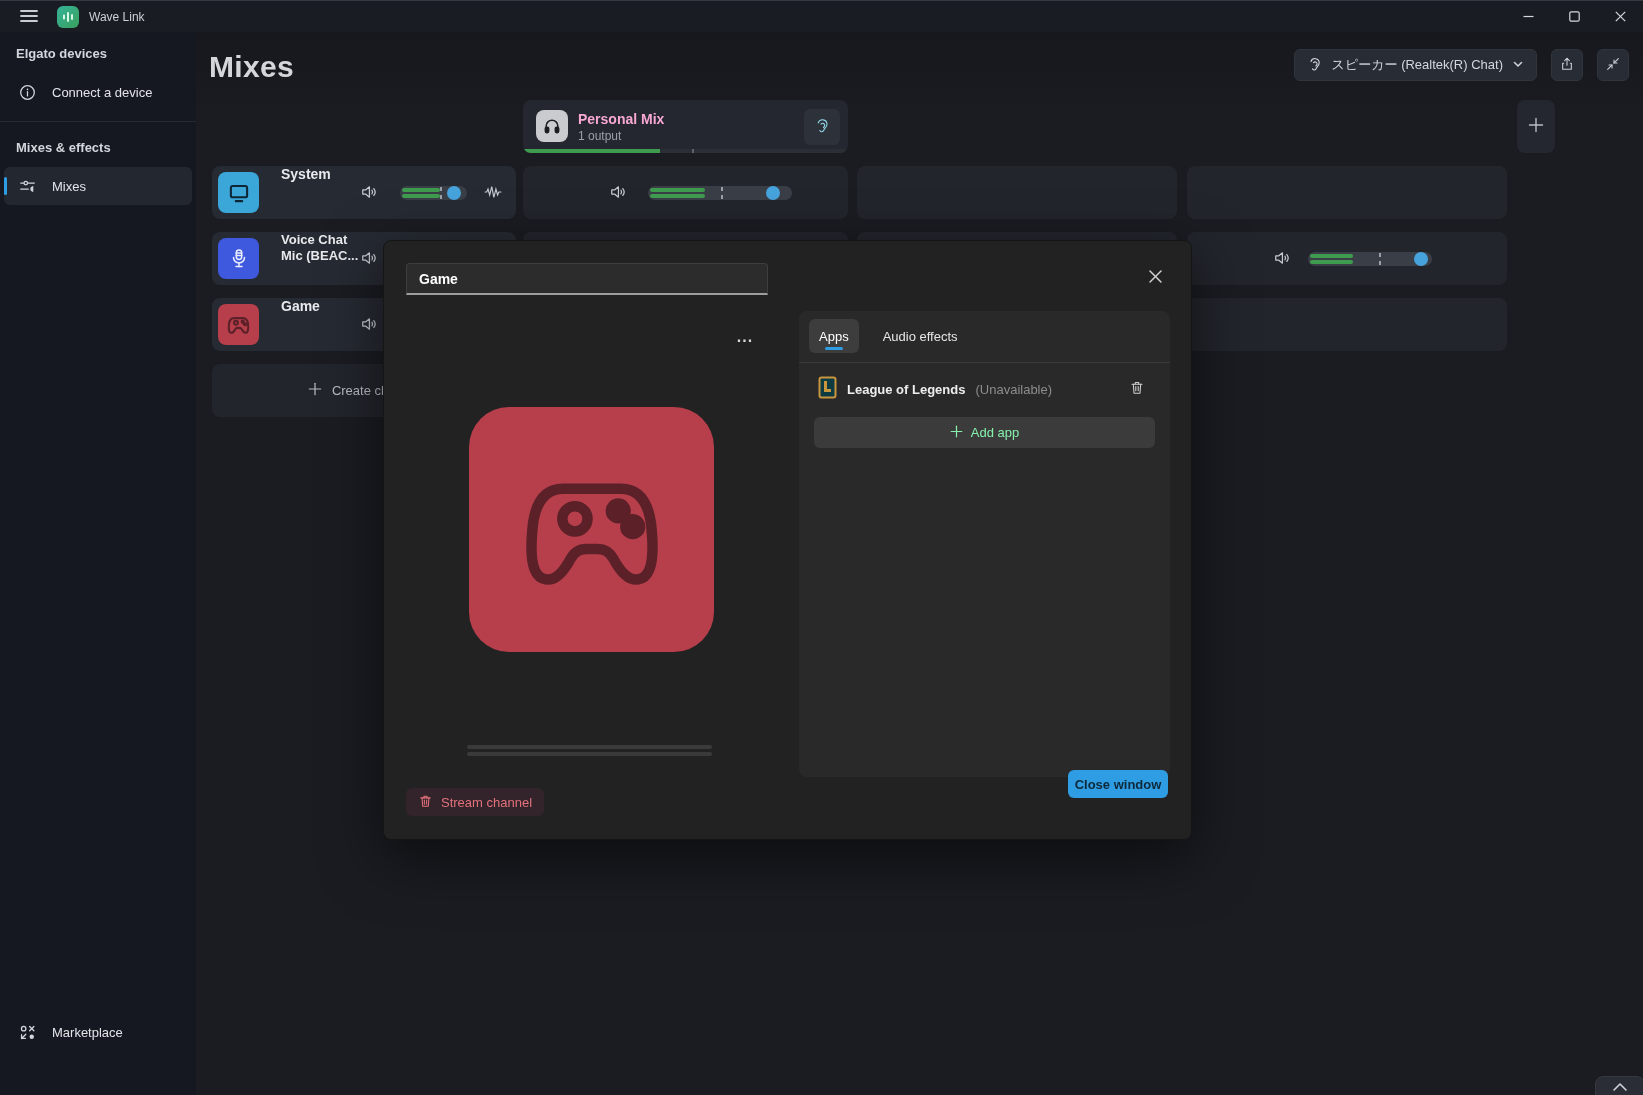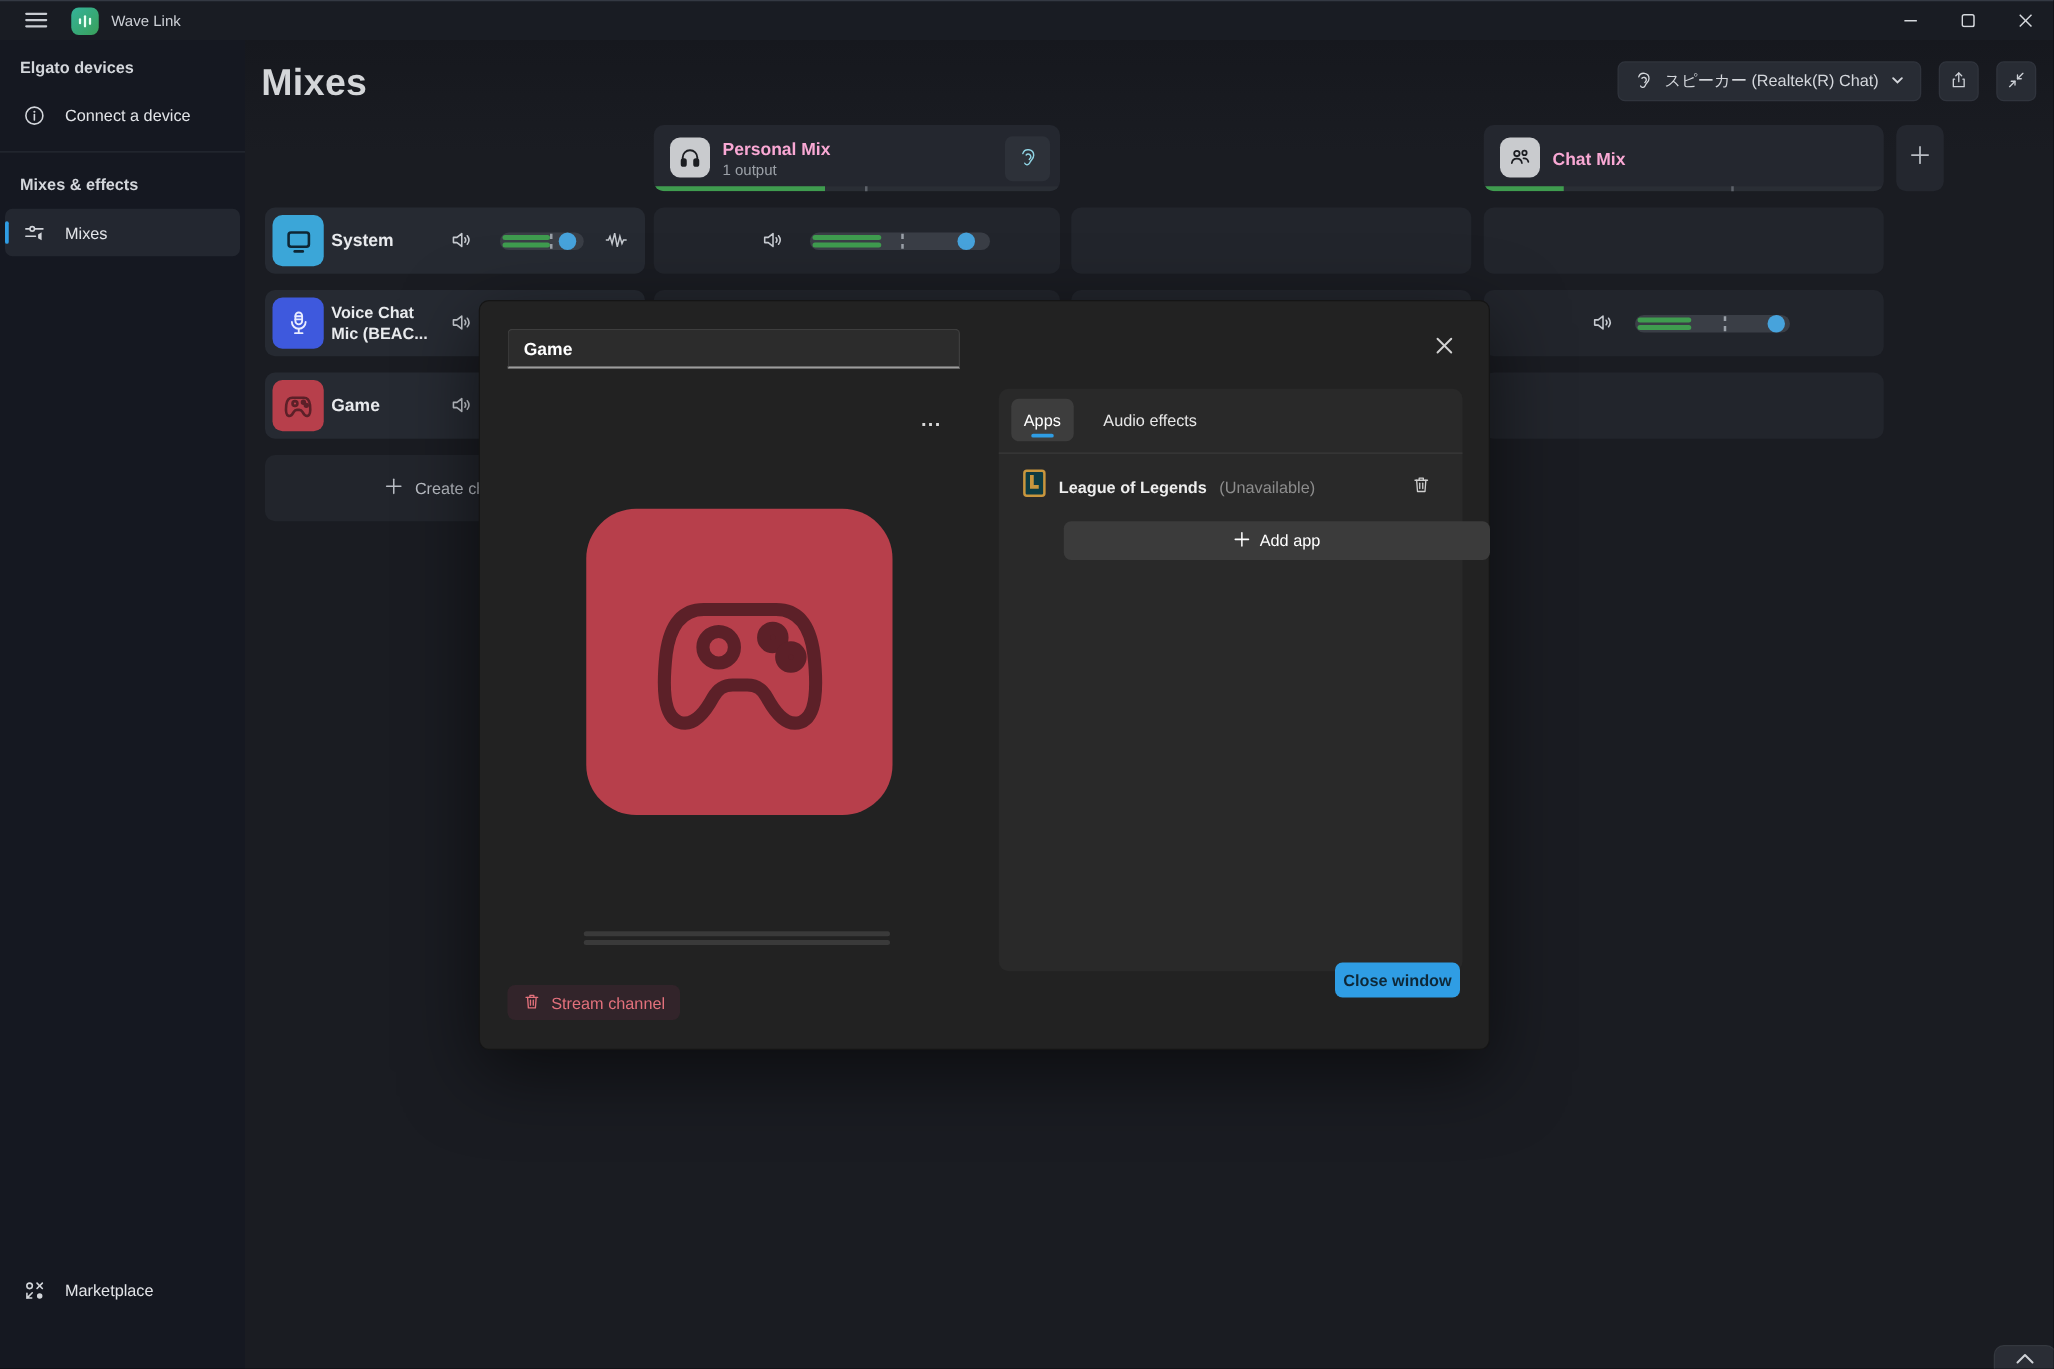--- a/index.html
+++ b/index.html
@@ -31,21 +31,21 @@
 
   .top-controls { position:absolute; right:14px; top:17px; display:flex; gap:14px; }
   .device-dd { height:32px; min-width:222px; background:#282c34; border:1px solid #30343d; border-radius:6px; display:flex; align-items:center; gap:9px; padding:0 12px; color:#d4d7dc; font-size:13px; cursor:pointer; }
   .sq-btn { width:32px; height:32px; background:#282c34; border:1px solid #30343d; border-radius:6px; display:flex; align-items:center; justify-content:center; color:#ccd0d6; cursor:pointer; }
 
   .cell { position:absolute; border-radius:8px; background:#22252c; }
   .strip-cell { background:#262a32; }
   .mixhead { background:#24272f; overflow:hidden; }
 
   .tile { position:absolute; border-radius:8px; display:flex; align-items:center; justify-content:center; }
-  .chan-label { position:absolute; left:53px; top:0; height:100%; display:flex; flex-direction:column; justify-content:center; color:#e8eaed; font-size:14px; font-weight:700; line-height:1.25; }
+  .chan-label { position:absolute; left:69px; top:0; height:100%; display:flex; flex-direction:column; color:#e8eaed; font-size:14px; font-weight:700; line-height:1.25; }
   .chan-label .l2 { font-weight:700; }
   .mix-title { position:absolute; left:55px; top:0; height:100%; display:flex; flex-direction:column; justify-content:center; }
   .mix-title .t { color:#f9a8d4; font-size:14px; font-weight:700; }
   .mix-title .s { color:#9ba0a7; font-size:12px; margin-top:2px; }
 
   .icon-btn { display:flex; align-items:center; justify-content:center; background:none; border:0; color:#c6cad0; cursor:pointer; }
 
   
   .vslider { position:absolute; height:14px; border-radius:7px; background:#3a3e46; }
   .vmeter { position:absolute; left:2px; top:2px; bottom:2px; width:var(--meter,40%); display:flex; flex-direction:column; gap:2px; }
@@ -72,21 +72,21 @@
   .apps-panel { position:absolute; left:415px; top:70px; width:371px; height:466px; background:#292929; border-radius:8px; }
   .tabs { position:absolute; left:10px; top:8px; display:flex; align-items:flex-end; gap:14px; height:34px; }
   .tab { position:relative; padding:0 10px; height:34px; display:flex; align-items:center; color:#e6e6e6; font-size:13px; cursor:pointer; border-radius:6px; background:none; border:0; }
   .tab.active { background:#3d3d3d; color:#ffffff; }
   .tab.active::after { content:""; position:absolute; left:50%; transform:translateX(-50%); bottom:3px; width:18px; height:3px; border-radius:2px; background:var(--accent-blue,#2f9de4); }
   .tab-divider { position:absolute; left:0; top:51px; width:100%; height:1px; background:#3a3a3a; }
   .app-row { position:absolute; left:0; top:58px; width:100%; height:40px; display:flex; align-items:center; padding:0 25px 0 19px; gap:10px; }
   .app-name { color:#ededed; font-size:13px; font-weight:700; }
   .app-status { color:#8d8d8d; font-size:13px; }
   .app-trash { margin-left:auto; color:#cfcfcf; }
-  .add-app { position:absolute; left:15px; top:106px; width:341px; height:31px; background:#3b3b3b; border:0; border-radius:6px; color:#ffffff; font-size:13px; display:flex; align-items:center; justify-content:center; gap:8px; cursor:pointer;margin-left:37px; }
+  .add-app { position:absolute; left:15px; top:106px; width:341px; height:31px; background:#3b3b3b; border:0; border-radius:6px; color:#86efac; font-size:13px; display:flex; align-items:center; justify-content:center; gap:8px; cursor:pointer; }
 
   .remove-btn { position:absolute; left:22px; top:547px; height:28px; padding:0 12px; background:#32242a; border:0; border-radius:6px; color:#e3717c; font-size:13px; display:flex; align-items:center; gap:8px; cursor:pointer; }
   .closewin-btn { position:absolute; right:23px; top:529px; width:100px; height:28px; background:var(--accent-blue,#2f9de4); border:0; border-radius:6px; color:#0e2838; font-size:13px; font-weight:700; cursor:pointer; }
 
   .corner-chevron { position:absolute; left:1595px; top:1076px; width:50px; height:40px; background:#2a2d35; border:1px solid #34383f; border-radius:8px; display:flex; align-items:flex-start; justify-content:center; padding-top:4px; color:#cfd2d7; cursor:pointer; }
 </style>
 </head>
 <body>
 
 <div class="app">
@@ -239,37 +239,20 @@
             </svg>
         </span>
       </button>
       <div class="mixmeter" style="--fill: 42%; --tick: 52%;">
           <div class="fill"></div>
           <div class="mtick"></div>
         </div>
     </div>
 
 
-    <div class="cell mixhead" style="left:991px; top:68px; width:320px; height:53px;">
-      <div class="tile" style="left:13px; top:10px; width:32px; height:32px; background:#c9cbce;">
-        <svg width="20" height="20" viewBox="0 0 24 24" fill="none" stroke="#1c1e22" stroke-width="1.7" stroke-linecap="round">
-            <circle cx="9" cy="8.2" r="2.6"></circle>
-            <path d="M4.2 17.3c.3-2.6 2.3-4.2 4.8-4.2s4.5 1.6 4.8 4.2"></path>
-            <circle cx="16.3" cy="7.6" r="2.1"></circle>
-            <path d="M15.4 12.9c2.4-.4 4.3 1 4.6 3.3"></path>
-          </svg>
-      </div>
-      <div class="mix-title">
-        <span class="t">Chat Mix</span>
-      </div>
-      <div class="mixmeter" style="--fill: 20%; --tick: 62%;">
-          <div class="fill"></div>
-          <div class="mtick"></div>
-        </div>
-    </div>
 
     <div class="cell mixhead" style="left:1321px; top:68px; width:38px; height:53px; display:flex; align-items:center; justify-content:center; color:#b9bdc4; cursor:pointer;">
       <span>
         <svg width="16" height="16" viewBox="0 0 16 16" stroke="currentColor" stroke-width="1.4" stroke-linecap="round">
             <line x1="8" y1="1.5" x2="8" y2="14.5"></line>
             <line x1="1.5" y1="8" x2="14.5" y2="8"></line>
           </svg>
       </span>
     </div>
 

